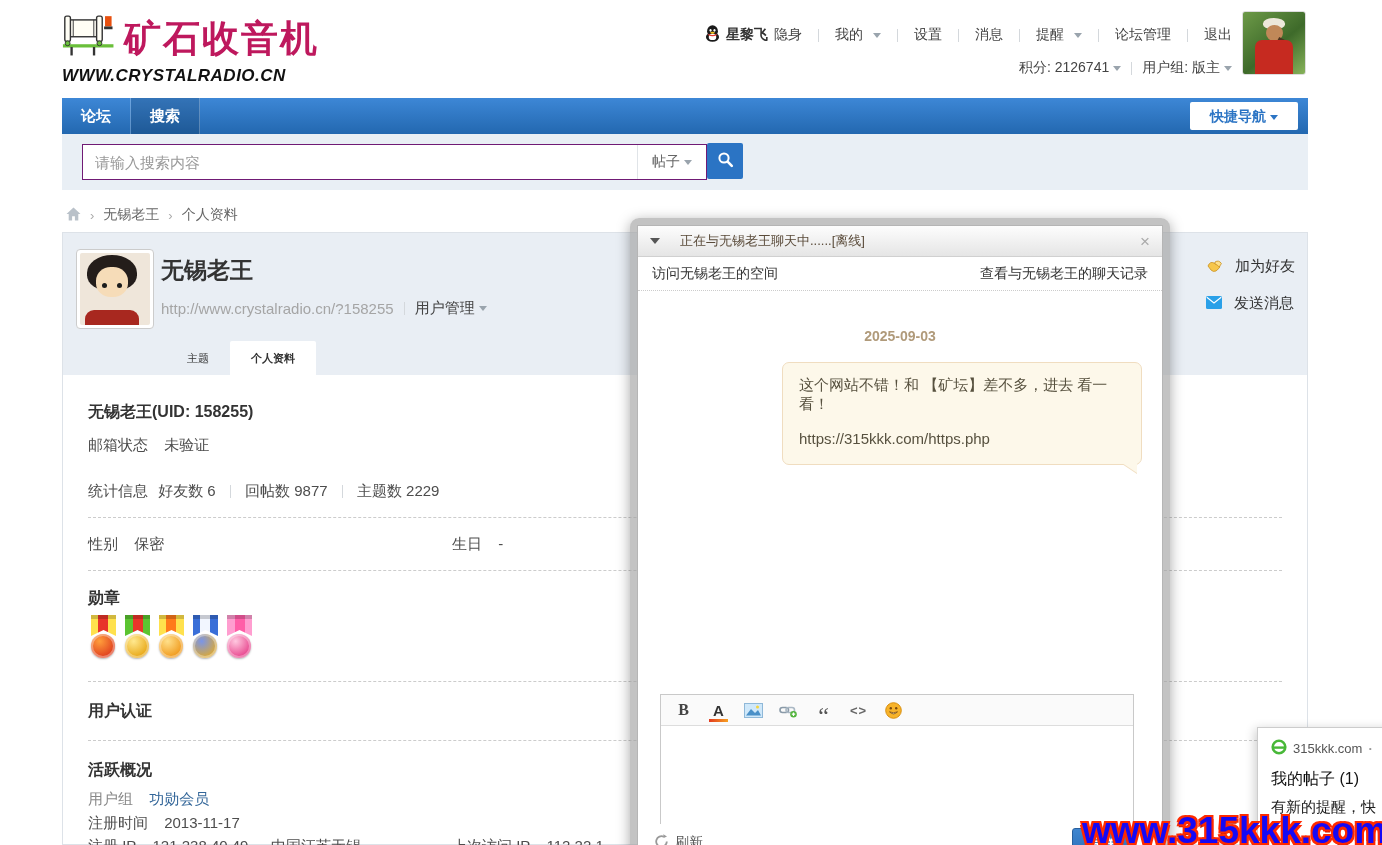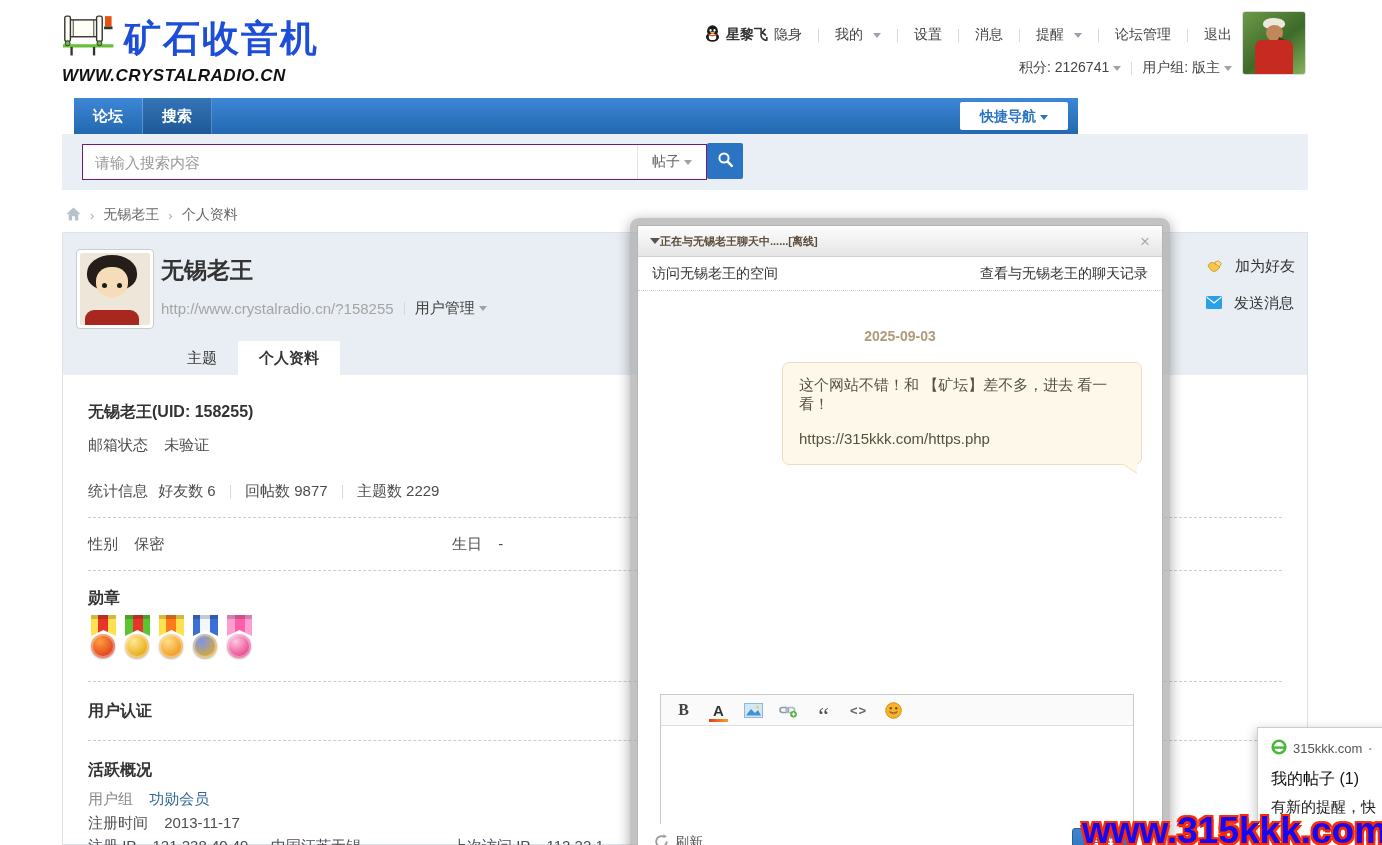--- a/index.html
+++ b/index.html
@@ -5,35 +5,35 @@
   html,body{margin:0;padding:0;}
   .page{position:relative;width:1382px;height:845px;overflow:hidden;background:#fff;
         font-family:"Liberation Sans","DejaVu Sans",sans-serif;color:#333;}
   .tri{display:inline-block;width:0;height:0;border-left:4px solid transparent;border-right:4px solid transparent;border-top:5px solid #9aa4ad;vertical-align:middle;margin-left:4px;}
   .vsep{display:inline-block;width:0;height:13px;border-left:1px solid #d4d8dc;margin:0 10px;vertical-align:-2px;}
 
   
   .top-header{position:absolute;left:0;top:0;width:100%;height:98px;background:#fff;}
   .logo{position:absolute;left:62px;top:6px;cursor:pointer;}
   .logo-row{display:flex;align-items:flex-end;}
-  .logo-title{font-family:Liberation Serif, serif;font-weight:bold;font-size:37px;color:#1d4ed8;letter-spacing:2px;line-height:50px;margin-left:4px;}
+  .logo-title{font-family:Liberation Serif, serif;font-weight:bold;font-size:37px;color:#be185d;letter-spacing:2px;line-height:50px;margin-left:4px;}
   .logo-sub{font-weight:bold;font-style:italic;font-size:17px;color:#111;letter-spacing:.5px;margin-top:2px;}
   .user-menu{position:absolute;right:150px;top:0;text-align:right;font-size:14px;}
   .um-row1{margin-top:25px;display:flex;align-items:center;justify-content:flex-end;gap:6px;color:#444;}
   .um-row1 .name{font-weight:bold;color:#333;}
   .um-link{color:#444;cursor:pointer;}
   .um-row2{margin-top:14px;color:#555;display:flex;align-items:center;justify-content:flex-end;}
   .photo-avatar{position:absolute;right:76px;top:11px;width:62px;height:62px;border:1px solid #ddd;border-radius:3px;overflow:hidden;background:linear-gradient(140deg,#6d9a48,#3e6a2a 55%,#87b35a);cursor:pointer;}
   .pa-cap{position:absolute;left:20px;top:6px;width:22px;height:11px;background:#ece8da;border-radius:50% 50% 40% 40%;}
   .pa-head{position:absolute;left:23px;top:13px;width:17px;height:16px;background:#c08858;border-radius:50%;}
   .pa-shirt{position:absolute;left:12px;top:28px;width:38px;height:34px;background:#c62a20;border-radius:7px 7px 0 0;}
   .pa-strap{position:absolute;left:26px;top:24px;width:6px;height:42px;background:#4e3520;transform:rotate(28deg);}
 
   
-  .navbar{position:absolute;left:74px;top:98px;width:1004px;height:36px;background:linear-gradient(#3d87d6,#2368b0);}
+  .navbar{position:absolute;left:62px;top:98px;width:1246px;height:36px;background:linear-gradient(#3d87d6,#2368b0);}
   .nav-items{display:flex;height:36px;align-items:stretch;}
   .nav-item{padding:0 19px;line-height:36px;color:#fff;font-size:15px;font-weight:bold;cursor:pointer;border-right:1px solid rgba(255,255,255,.25);}
   .nav-item.active{background:rgba(0,0,0,.14);}
   .quick-nav{position:absolute;right:10px;top:4px;height:28px;line-height:28px;background:#fff;border-radius:2px;color:#2b74c4;font-size:14px;font-weight:bold;padding:0 20px;cursor:pointer;}
   .quick-nav .tri{border-top-color:#2b74c4;}
 
   
   .search-band{position:absolute;left:62px;top:134px;width:1246px;height:56px;background:#e9eff5;}
   .search-group{position:absolute;left:20px;top:10px;height:34px;background:#fff;border:1px solid #701a75;display:flex;align-items:center;}
   .search-input{width:530px;height:30px;border:0;outline:none;padding:0 12px;font-size:15px;color:#333;font-family:inherit;}
@@ -55,21 +55,21 @@
   .av-face{position:absolute;left:16px;top:14px;width:32px;height:30px;background:#f6dcb8;border-radius:46%;}
   .av-eye{position:absolute;top:30px;width:5px;height:5px;background:#1c1c1c;border-radius:50%;}
   .av-shirt{position:absolute;left:5px;bottom:0;width:54px;height:15px;background:#a8281f;border-radius:9px 9px 0 0;}
   .profile-name{position:absolute;left:98px;top:22px;font-size:23px;font-weight:bold;color:#333;}
   .profile-urlrow{position:absolute;left:98px;top:66px;font-size:15px;display:flex;align-items:center;}
   .profile-url{color:#a5a5a5;cursor:pointer;}
   .profile-manage{color:#444;cursor:pointer;}
   .head-actions{position:absolute;left:1143px;top:24px;font-size:15px;color:#333;}
   .head-action{display:flex;align-items:center;gap:12px;margin-bottom:18px;cursor:pointer;}
   .tabs{position:absolute;left:103px;bottom:0;display:flex;}
-  .tab{height:34px;line-height:34px;padding:0 21px;font-size:15px;color:#333;cursor:pointer;}
+  .tab{height:34px;line-height:34px;padding:0 21px;font-size:11px;color:#333;cursor:pointer;}
   .tab.active{background:#fff;font-weight:bold;border-radius:2px 2px 0 0;}
 
   .profile-body{padding:24px 25px 0;font-size:15px;color:#4d4d4d;}
   .b-row{line-height:24px;}
   .lbl{margin-right:12px;}
   .bold-line{font-weight:bold;font-size:16px;color:#333;line-height:26px;}
   .hr-dash{border:0;border-top:1px dashed #ccc;margin:14px 0 0;}
   .cols{display:flex;}
   .col-l{width:364px;}
   .statline{margin-top:22px;}
@@ -85,21 +85,21 @@
   .medal .disc{position:absolute;top:19px;left:3px;width:24px;height:24px;border-radius:50%;
      background:radial-gradient(circle at 36% 30%,var(--d2),var(--d1) 72%);
      box-shadow:inset 0 0 0 2px rgba(255,255,255,.35),0 1px 2px rgba(0,0,0,.3);}
 
   
   .chat{position:absolute;left:630px;top:218px;width:540px;height:660px;z-index:10;
         background:rgba(158,158,158,.62);border-radius:9px;padding:7px;box-sizing:border-box;
         box-shadow:0 3px 14px rgba(0,0,0,.35);}
   .chat-inner{position:relative;width:526px;height:646px;background:#fff;border:1px solid #b5b5b5;box-sizing:border-box;}
   .chat-titlebar{position:absolute;left:0;top:0;right:0;height:30px;background:linear-gradient(#fdfdfd,#e5e5e5);border-bottom:1px solid #d0d0d0;display:flex;align-items:center;padding:0 12px;cursor:move;}
-  .chat-title{font-size:11px;font-weight:bold;color:#5a4b3a;margin-left:0;}
+  .chat-title{font-size:13px;font-weight:normal;color:#5a4b3a;margin-left:20px;}
   .chat-collapse{width:0;height:0;border-left:5px solid transparent;border-right:5px solid transparent;border-top:6px solid #555;}
   .chat-close{margin-left:auto;color:#aaa;font-size:17px;cursor:pointer;line-height:1;}
   .chat-links{position:absolute;left:0;top:31px;right:0;height:34px;display:flex;align-items:center;justify-content:space-between;padding:0 14px;font-size:14px;color:#333;border-bottom:1px dotted #ccc;box-sizing:border-box;}
   .chat-link{cursor:pointer;}
   .chat-msgs{position:absolute;left:0;top:66px;right:0;height:400px;}
   .chat-date{margin-top:36px;text-align:center;font-size:14px;font-weight:bold;color:#b09a7a;}
   .bubble{position:relative;width:360px;margin:18px 20px 0 auto;background:#fdf8ea;border:1px solid #f0ddc0;border-radius:7px;padding:13px 16px 17px;font-size:15px;color:#57513f;box-sizing:border-box;}
   .bubble-tail{position:absolute;right:4px;bottom:-9px;width:0;height:0;border-left:15px solid transparent;border-top:10px solid #fdf8ea;filter:drop-shadow(0 1px 0 #f0ddc0);}
   .bubble-l2{margin-top:16px;}
   .chat-editor{position:absolute;left:22px;top:468px;width:474px;height:130px;border:1px solid #c9c9c9;box-sizing:border-box;background:#fff;}

